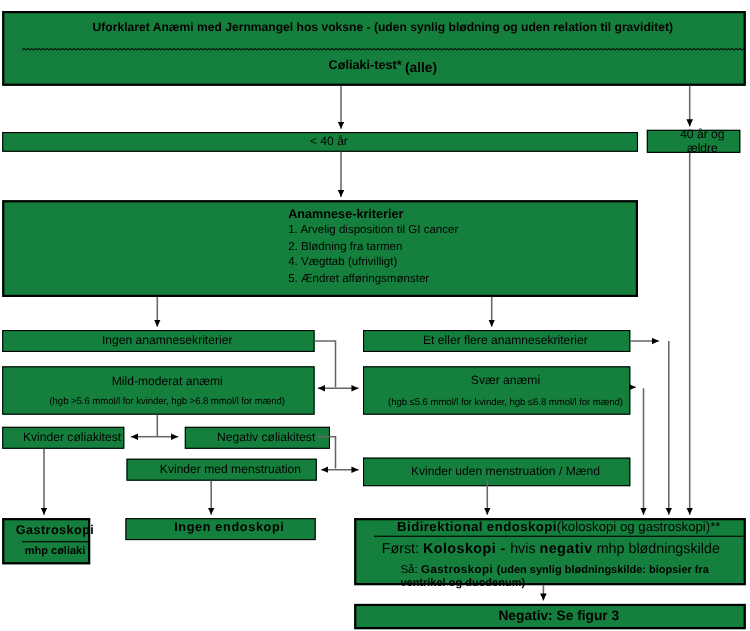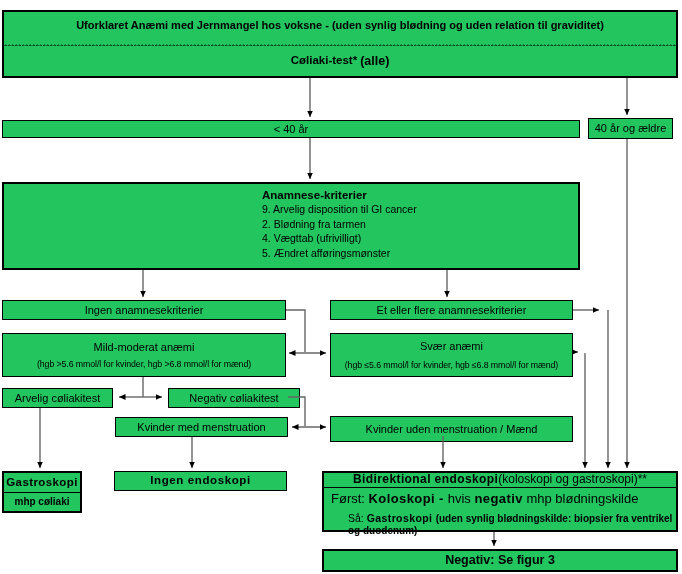--- a/index.html
+++ b/index.html
@@ -2,23 +2,23 @@
 <html><head>
 <meta charset="utf-8">
 <style>
   * { margin:0; padding:0; box-sizing:border-box; }
   html,body { background:#fff; }
   .canvas {
     position:relative; width:682px; height:574px; background:#fff;
     font-family:"Liberation Sans", sans-serif; color:#000; overflow:hidden;
   }
   .bx {
-    position:absolute; background:#22c55e; border:1.5px solid #000;
+    position:absolute; background:#15803d; border:1.5px solid #000;
     display:flex; align-items:center; justify-content:center;
-    text-align:center; z-index:1; font-size:11px; line-height:1.15;
+    text-align:center; z-index:1; font-size:11px; line-height:1.15;padding-left:16px;
   }
   .thick { border-width:2px; }
   .col { flex-direction:column; align-items:stretch; justify-content:flex-start; }
 
   
   .title-box { left:2px; top:10px; width:676px; height:68px; }
   .title-row1 { height:27px; display:flex; align-items:center; justify-content:center;
                 font-weight:bold; font-size:11px; }
   .wave-wrap { height:7px; overflow:hidden; }
   .title-row2 { flex:1; display:flex; align-items:center; justify-content:center;
@@ -96,21 +96,21 @@
   <div class="bx under40-box">
     <span>&lt; 40 år</span>
   </div>
   <div class="bx over40-box">
     <span>40 år og ældre</span>
   </div>
 
   <div class="bx thick anamnese-box">
     <div class="anamnese-content">
       <div class="t">Anamnese-kriterier</div>
-      <div>9. Arvelig disposition til GI cancer</div>
+      <div>1. Arvelig disposition til GI cancer</div>
       <div>2. Blødning fra tarmen</div>
       <div>4. Vægttab (ufrivilligt)</div>
       <div>5. Ændret afføringsmønster</div>
     </div>
   </div>
 
   <div class="bx ingen-anamnese-box">
     <span>Ingen anamnesekriterier</span>
   </div>
   <div class="bx flere-anamnese-box">
@@ -120,21 +120,21 @@
   <div class="bx mild-box">
     <div>Mild-moderat anæmi</div>
     <div class="hgb">(hgb &gt;5.6 mmol/l for kvinder, hgb &gt;6.8 mmol/l  for mænd)</div>
   </div>
   <div class="bx svaer-box">
     <div>Svær anæmi</div>
     <div class="hgb">(hgb ≤5.6 mmol/l for kvinder, hgb ≤6.8 mmol/l for mænd)</div>
   </div>
 
   <div class="bx positiv-box">
-    <span>Arvelig cøliakitest</span>
+    <span>Kvinder cøliakitest</span>
   </div>
   <div class="bx negativ-box">
     <span>Negativ cøliakitest</span>
   </div>
 
   <div class="bx kvinder-med-box">
     <span>Kvinder med menstruation</span>
   </div>
   <div class="bx kvinder-uden-box">
     <span>Kvinder uden menstruation / Mænd</span>

